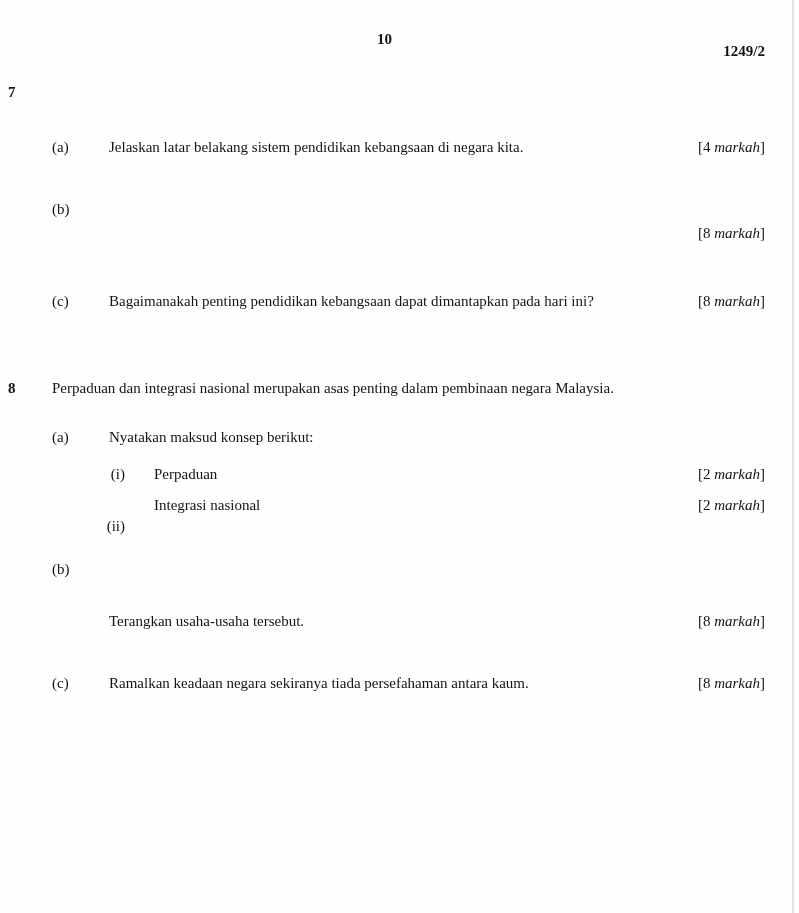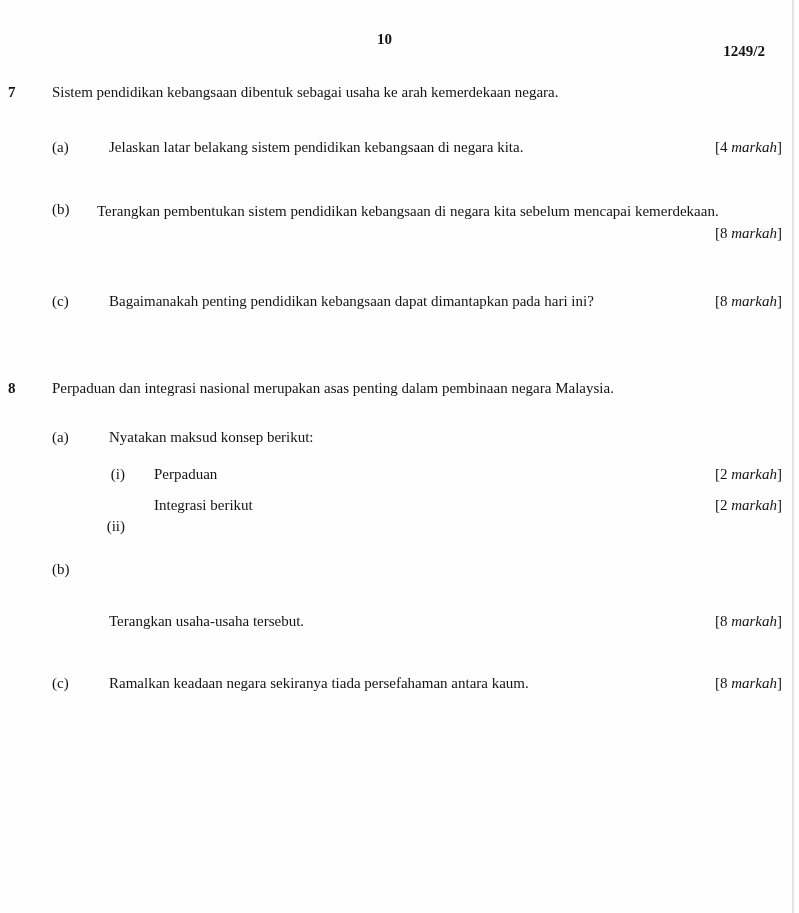--- a/index.html
+++ b/index.html
@@ -19,21 +19,21 @@
   .part-label { position: absolute; left: 52px; }
   .part-text { position: absolute; left: 97px; white-space: nowrap; margin-left: 12px; }
   .part-para {
     position: absolute;
     left: 97px;
     width: 668px;
     text-align: justify;
     line-height: 24px;
     white-space: normal;
   }
-  .marks { position: absolute; right: 17px; white-space: nowrap; margin-left: 20px; }
+  .marks { position: absolute; right: 34px; white-space: nowrap; margin-left: 20px; }
   .marks .it { font-style: italic; }
   .sub-label {
     position: absolute;
     left: 97px;
     width: 28px;
     text-align: right;
     white-space: nowrap;
   }
   .sub-text { position: absolute; left: 137px; white-space: nowrap; margin-left: 17px; }
   .header-page-number { position: absolute; left: 377px; top: 29px; font-weight: bold; }
@@ -51,46 +51,44 @@
 <body>
 
 <div class="page">
 
   <div class="scan-edge"></div>
 
   <div class="header-page-number">10</div>
   <div class="header-paper-code">1249/2</div>
 
   <div class="qnum" style="top:82px">7</div>
-  <div class="stem" style="top:82px">Sistem pendidikan kebangsaan dibentuk sebagai usaha ke arah kemerdekaan negara.</div>
 
   <div class="part-label" style="top:137px">(a)</div>
   <div class="part-text" style="top:137px">Jelaskan latar belakang sistem pendidikan kebangsaan di negara kita.</div>
   <div class="marks" style="top:137px"><span>[4 </span><span class="it">markah</span><span>]</span></div>
 
   <div class="part-label" style="top:199px">(b)</div>
-  <div class="part-para" style="top:199px">Terangkan pembentukan sistem pendidikan kebangsaan di negara kita sebelum mencapai kemerdekaan.</div>
   <div class="marks" style="top:223px"><span>[8 </span><span class="it">markah</span><span>]</span></div>
 
   <div class="part-label" style="top:291px">(c)</div>
   <div class="part-text" style="top:291px">Bagaimanakah penting pendidikan kebangsaan dapat dimantapkan pada hari ini?</div>
   <div class="marks" style="top:291px"><span>[8 </span><span class="it">markah</span><span>]</span></div>
 
   <div class="qnum" style="top:378px">8</div>
   <div class="stem" style="top:378px">Perpaduan dan integrasi nasional merupakan asas penting dalam pembinaan negara Malaysia.</div>
 
   <div class="part-label" style="top:427px">(a)</div>
   <div class="part-text" style="top:427px">Nyatakan maksud konsep berikut:</div>
 
   <div class="sub-label" style="top:464px">(i)</div>
   <div class="sub-text" style="top:464px">Perpaduan</div>
   <div class="marks" style="top:464px"><span>[2 </span><span class="it">markah</span><span>]</span></div>
 
   <div class="sub-label" style="top:516px">(ii)</div>
-  <div class="sub-text" style="top:495px">Integrasi berikut</div>
+  <div class="sub-text" style="top:495px">Integrasi nasional</div>
   <div class="marks" style="top:495px"><span>[2 </span><span class="it">markah</span><span>]</span></div>
 
   <div class="part-label" style="top:559px">(b)</div>
   <div class="part-text" style="top:611px">Terangkan usaha-usaha tersebut.</div>
   <div class="marks" style="top:611px"><span>[8 </span><span class="it">markah</span><span>]</span></div>
 
   <div class="part-label" style="top:673px">(c)</div>
   <div class="part-text" style="top:673px">Ramalkan keadaan negara sekiranya tiada persefahaman antara kaum.</div>
   <div class="marks" style="top:673px"><span>[8 </span><span class="it">markah</span><span>]</span></div>
 

